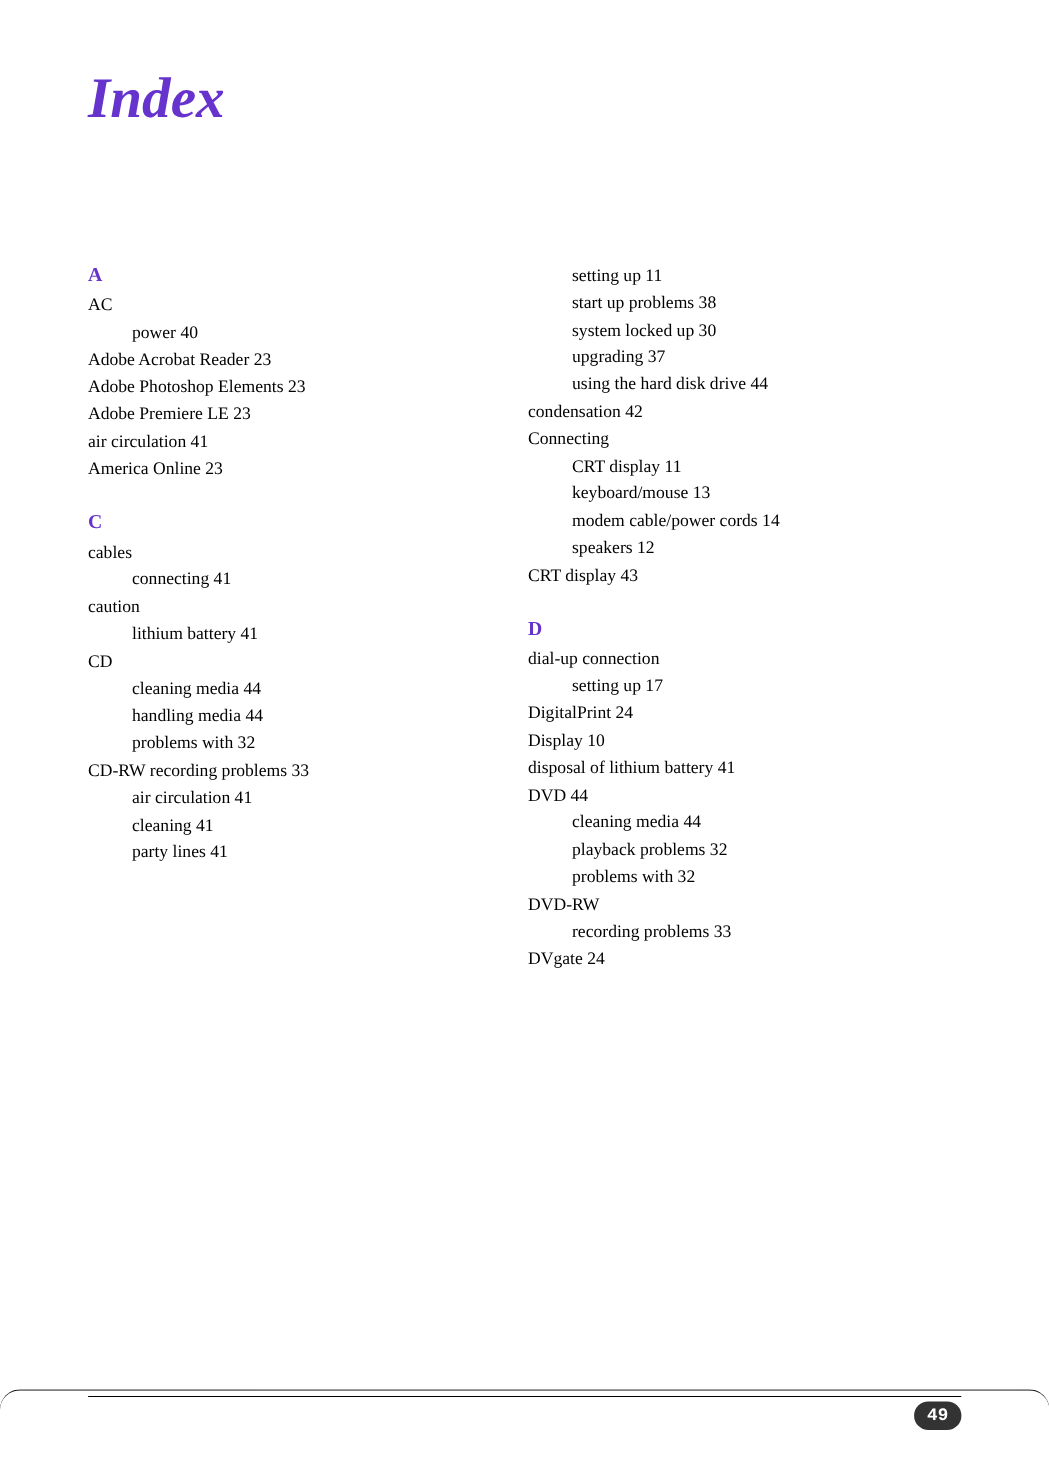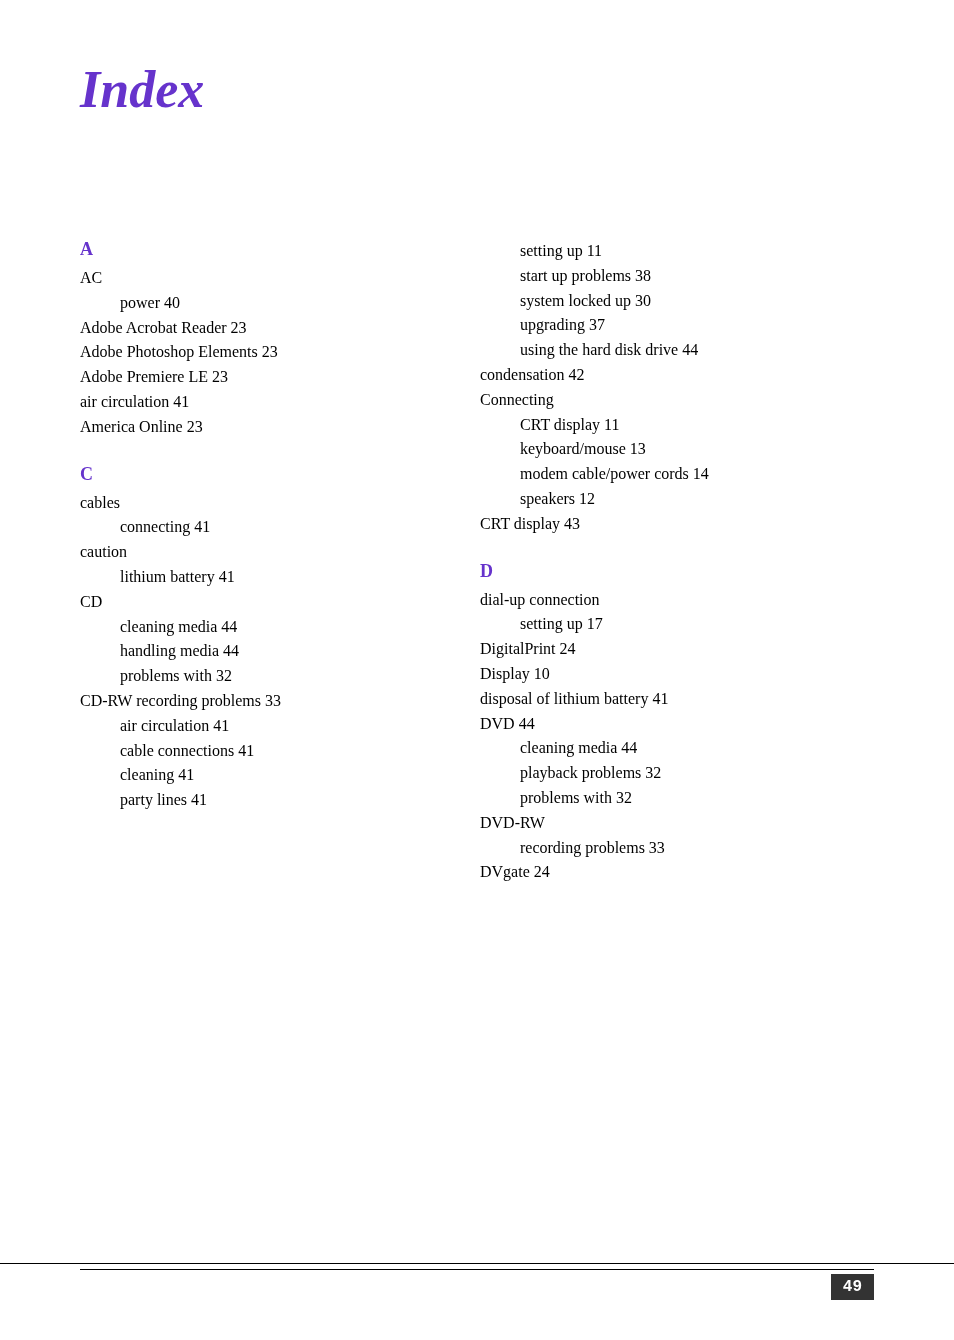--- a/index.html
+++ b/index.html
@@ -1,18 +1,19 @@
 <!DOCTYPE html>
 <html><head>
   <meta charset="utf-8">
   <style>
     * {
       margin: 0;
       padding: 0;
       box-sizing: border-box;
+      border-radius: 19px;
     }
 
     body {
       width: 954px;
       min-height: 1340px;
       background: #ffffff;
       font-family: "Times New Roman", Times, serif;
       font-size: 16px;
       color: #000000;
       position: relative;
@@ -124,21 +125,20 @@
       <div class="index-entry">cables</div>
       <div class="index-entry indented">connecting 41</div>
       <div class="index-entry">caution</div>
       <div class="index-entry indented">lithium battery 41</div>
       <div class="index-entry">CD</div>
       <div class="index-entry indented">cleaning media 44</div>
       <div class="index-entry indented">handling media 44</div>
       <div class="index-entry indented">problems with 32</div>
       <div class="index-entry">CD-RW recording problems 33</div>
       <div class="index-entry indented">air circulation 41</div>
-      <div class="index-entry indented">cable connections 41</div>
       <div class="index-entry indented">cleaning 41</div>
       <div class="index-entry indented">party lines 41</div>
     </div>
 
     <div class="right-column">
 
       <div class="index-entry indented">setting up 11</div>
       <div class="index-entry indented">start up problems 38</div>
       <div class="index-entry indented">system locked up 30</div>
       <div class="index-entry indented">upgrading 37</div>

